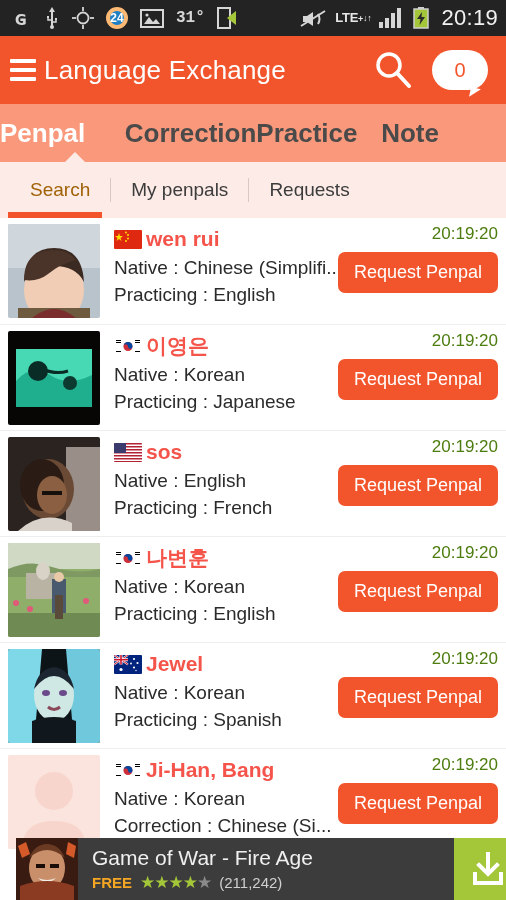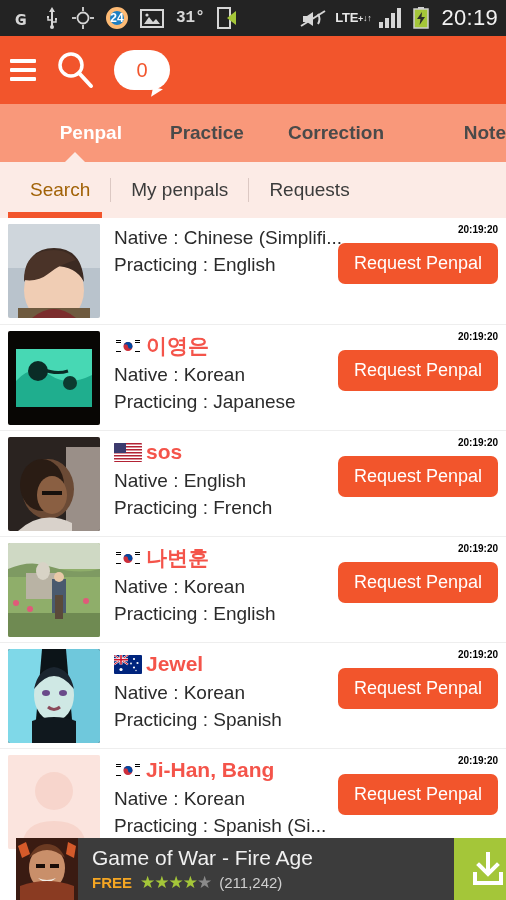--- a/index.html
+++ b/index.html
@@ -56,23 +56,22 @@
     border-left: 10px solid #fff; border-bottom: 10px solid transparent;
     transform: rotate(12deg);
   }
 
   
   .maintabs {
     height: 58px; background: #f9987a; display: flex; align-items: center;
     position: relative;
   }
   .mtab {
-    flex: 1; text-align: right; font-size: 19px; font-weight: bold; color: #4a4a4a;
+    flex: 1; text-align: left; font-size: 26px; font-weight: bold; color: #4a4a4a;
     cursor: pointer;
-    padding-left: 44px;
   }
   .mtab.active { color: #ffffff; }
   .tri {
     position: absolute; bottom: -1px; left: 64px;
     width: 0; height: 0; border-left: 11px solid transparent;
     border-right: 11px solid transparent; border-bottom: 11px solid #fcebe6;
   }
 
   
   .subtabs {
@@ -104,21 +103,21 @@
     overflow: hidden; text-overflow: ellipsis;
   }
   .lang {
     font-size: 19px; color: #2b2b2b; line-height: 27px; white-space: nowrap;
     overflow: hidden; text-overflow: ellipsis; max-width: 290px;
   }
   .rightcol {
     position: absolute; right: 8px; top: 6px; width: 164px;
     display: flex; flex-direction: column; align-items: flex-end;
   }
-  .time { font-size: 10px; color: #000000; margin-bottom: 8px; font-weight: bold; }
+  .time { font-size: 17px; color: #4d7c0f; margin-bottom: 8px; }
   .reqbtn {
     background: #f2552c; color: #fff; border: none; border-radius: 7px;
     font-size: 18px; font-family: "Liberation Sans", sans-serif;
     padding: 10px 12px; width: 160px; text-align: center; cursor: pointer;
   }
 
   
   .ad {
     position: absolute; left: 16px; bottom: 0; width: 506px; height: 62px;
     background: #3c3c3c; display: flex; align-items: center; overflow: hidden;
@@ -220,35 +219,36 @@
       <span class="clock">20:19</span>
     </div>
   </div>
 
   <div class="appbar">
     <div class="hamburger">
         <i></i>
         <i></i>
         <i></i>
       </div>
+    <div class="apptitle">Language Exchange</div>
     <div class="act">
       <svg width="42" height="42" viewBox="0 0 42 42">
         <circle cx="17" cy="16" r="11" fill="none" stroke="#fff" stroke-width="3.5"></circle>
         <line x1="25" y1="24" x2="37" y2="37" stroke="#fff" stroke-width="4" stroke-linecap="round"></line>
       </svg>
     </div>
     <div class="act">
       <div class="msgbubble">0</div>
     </div>
   </div>
 
   <div class="maintabs">
     <div class="mtab active">Penpal</div>
+    <div class="mtab">Correction</div>
     <div class="mtab">Practice</div>
-    <div class="mtab">Correction</div>
     <div class="mtab">Note</div>
     <div class="tri"></div>
   </div>
 
   <div class="subtabs">
     <div class="stab active">Search</div>
     <div class="sdiv"></div>
     <div class="stab">My penpals</div>
     <div class="sdiv"></div>
     <div class="stab">Requests</div>
@@ -263,20 +263,33 @@
           <rect width="92" height="94" fill="#b9c3cc"></rect>
           <rect x="0" y="0" width="92" height="44" fill="#cfd6dc"></rect>
           <ellipse cx="46" cy="66" rx="30" ry="34" fill="#f0cdb4"></ellipse>
           <path d="M16 58 q2 -34 30 -34 q28 0 30 34 q-8 -16 -30 -16 q-22 0 -30 16 Z" fill="#3b2a22"></path>
           <path d="M16 56 q0 -30 30 -30 q14 0 22 10 q-16 4 -28 14 q-10 8 -24 6 Z" fill="#4a3328"></path>
           <rect x="10" y="84" width="72" height="12" fill="#6e5a3f"></rect>
           <path d="M24 94 q22 -18 44 0 Z" fill="#7b2d2d"></path>
         </svg>
       </div>
       <div class="info">
+        <div class="nameline">
+          <span class="flag">
+            <svg viewBox="0 0 28 19">
+                <rect width="28" height="19" fill="#de2910"></rect>
+              <path d="M5 3 L6 6 L9 6 L6.5 8 L7.5 11 L5 9 L2.5 11 L3.5 8 L1 6 L4 6 Z" fill="#ffde00"></path>
+              <circle cx="12" cy="2.5" r="1" fill="#ffde00"></circle>
+                <circle cx="14" cy="5" r="1" fill="#ffde00"></circle>
+              <circle cx="14" cy="8.5" r="1" fill="#ffde00"></circle>
+                <circle cx="12" cy="11" r="1" fill="#ffde00"></circle>
+              </svg>
+          </span>
+          <span class="pname">wen rui</span>
+        </div>
         <div class="lang">Native : Chinese (Simplifi...</div>
         <div class="lang">Practicing : English</div>
       </div>
       <div class="rightcol">
         <div class="time">20:19:20</div>
         <button class="reqbtn">Request Penpal</button>
       </div>
     </div>
 
     <div class="row">
@@ -473,21 +486,21 @@
               <rect x="21" y="3" width="5" height="1"></rect>
                   <rect x="21" y="5" width="5" height="1"></rect>
               <rect x="2" y="14" width="5" height="1"></rect>
                   <rect x="21" y="14" width="5" height="1"></rect>
                 </g>
               </svg>
           </span>
           <span class="pname">Ji-Han, Bang</span>
         </div>
         <div class="lang">Native : Korean</div>
-        <div class="lang">Practicing : Spanish (Si...</div>
+        <div class="lang">Correction : Chinese (Si...</div>
       </div>
       <div class="rightcol">
         <div class="time">20:19:20</div>
         <button class="reqbtn">Request Penpal</button>
       </div>
     </div>
 
   </div>
 
   <div class="ad">

